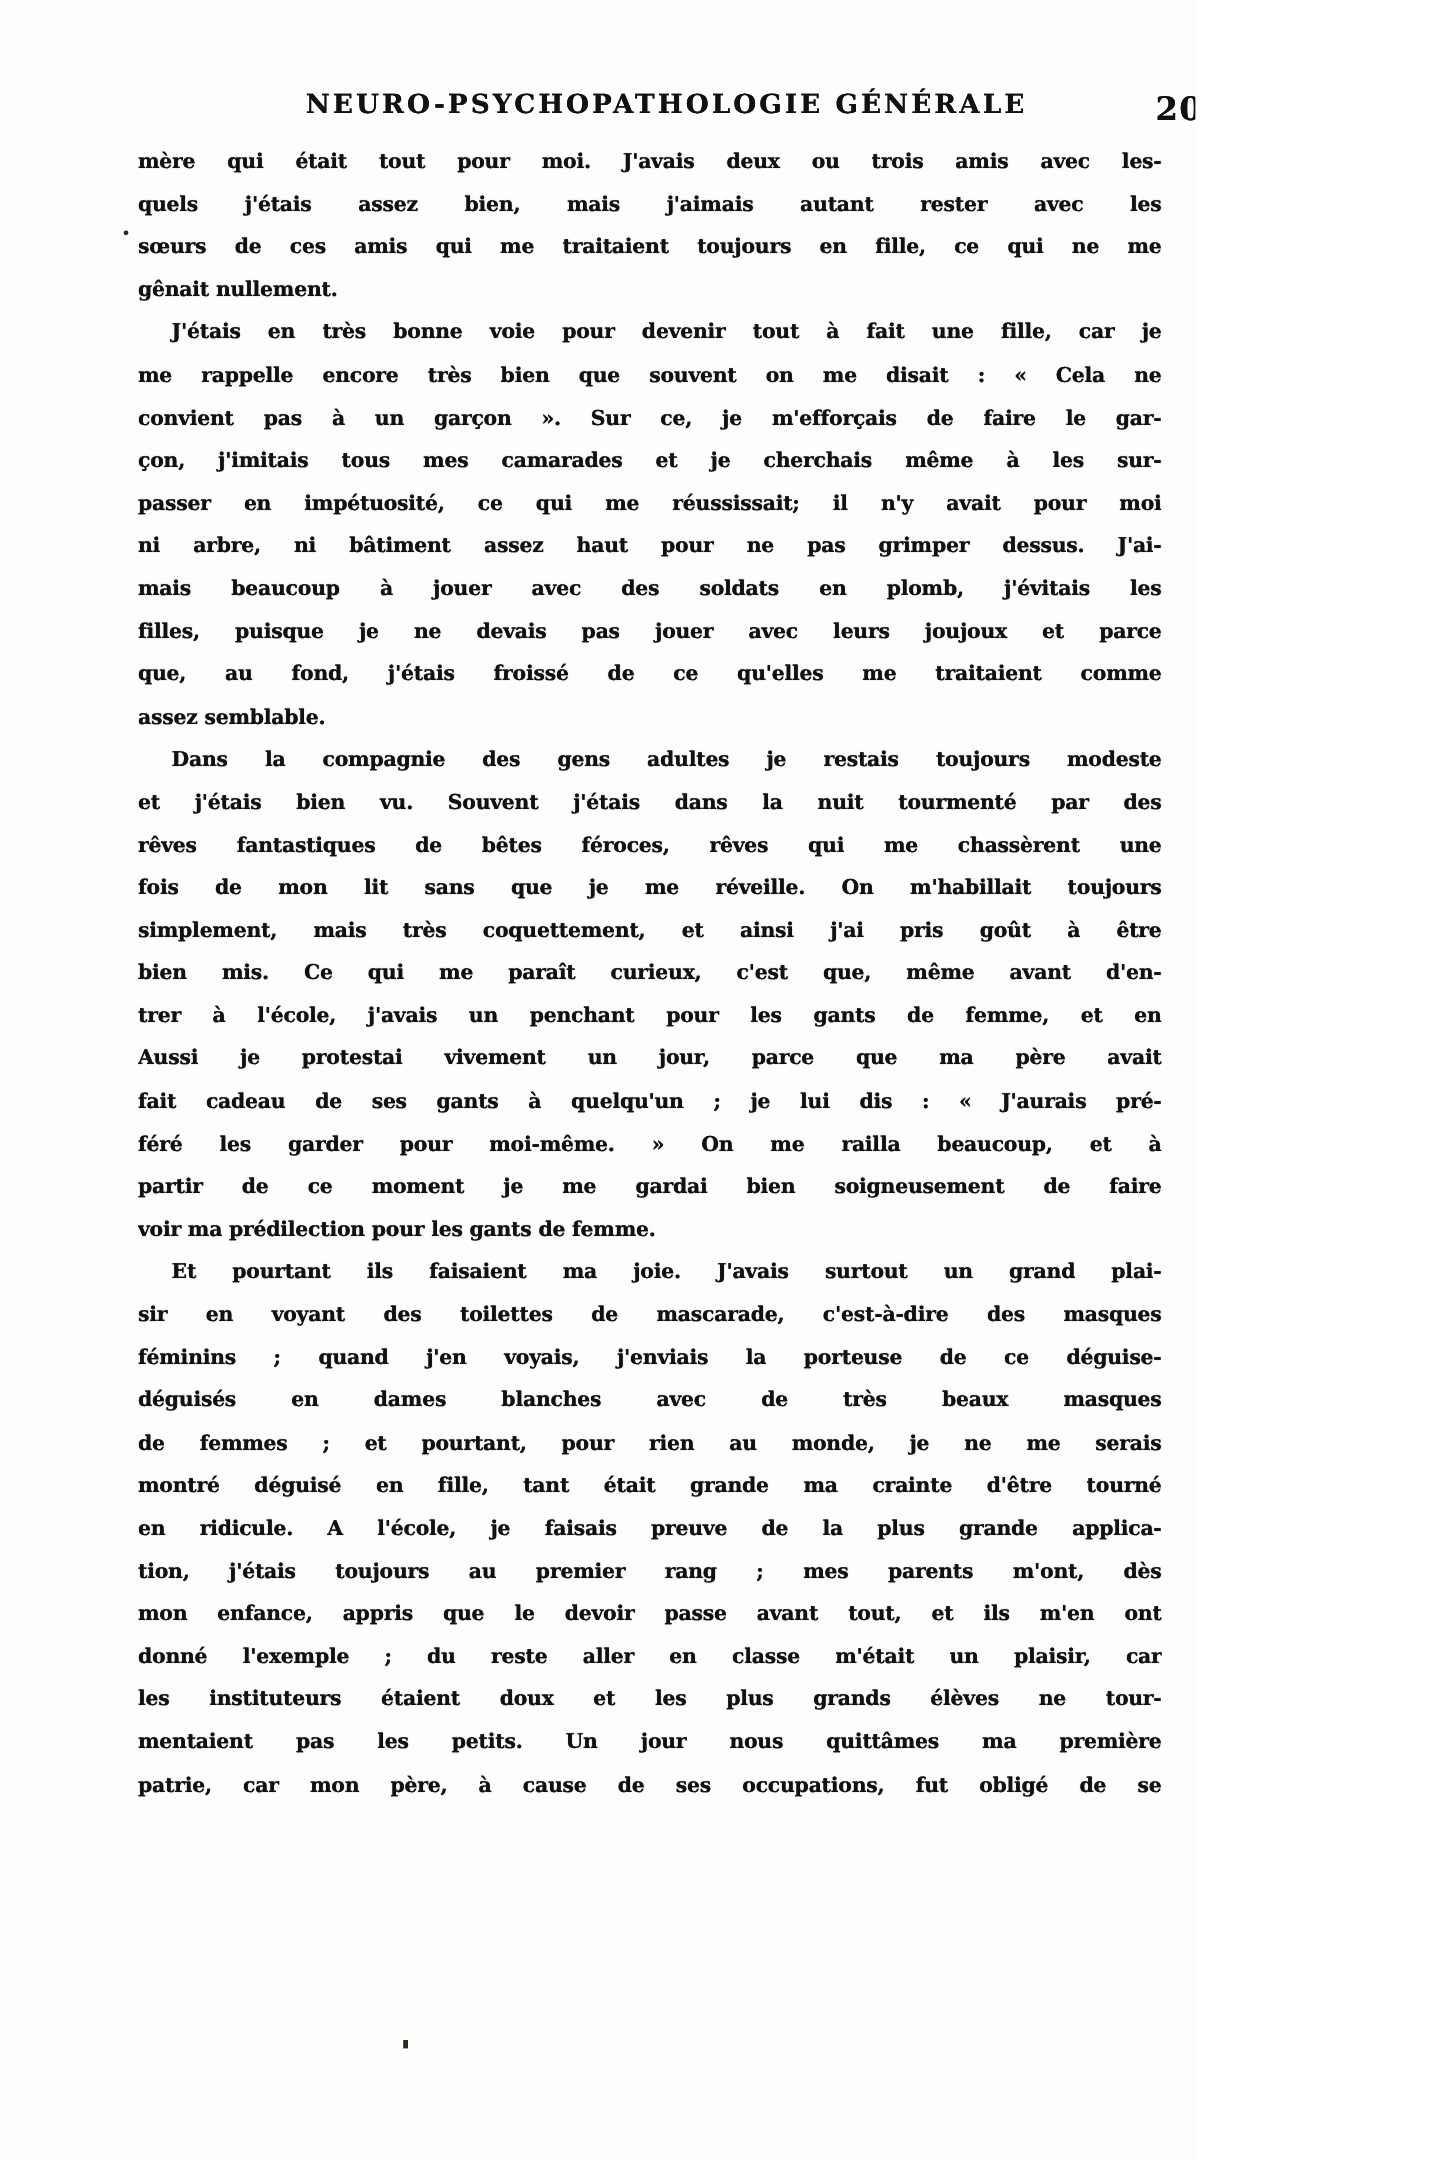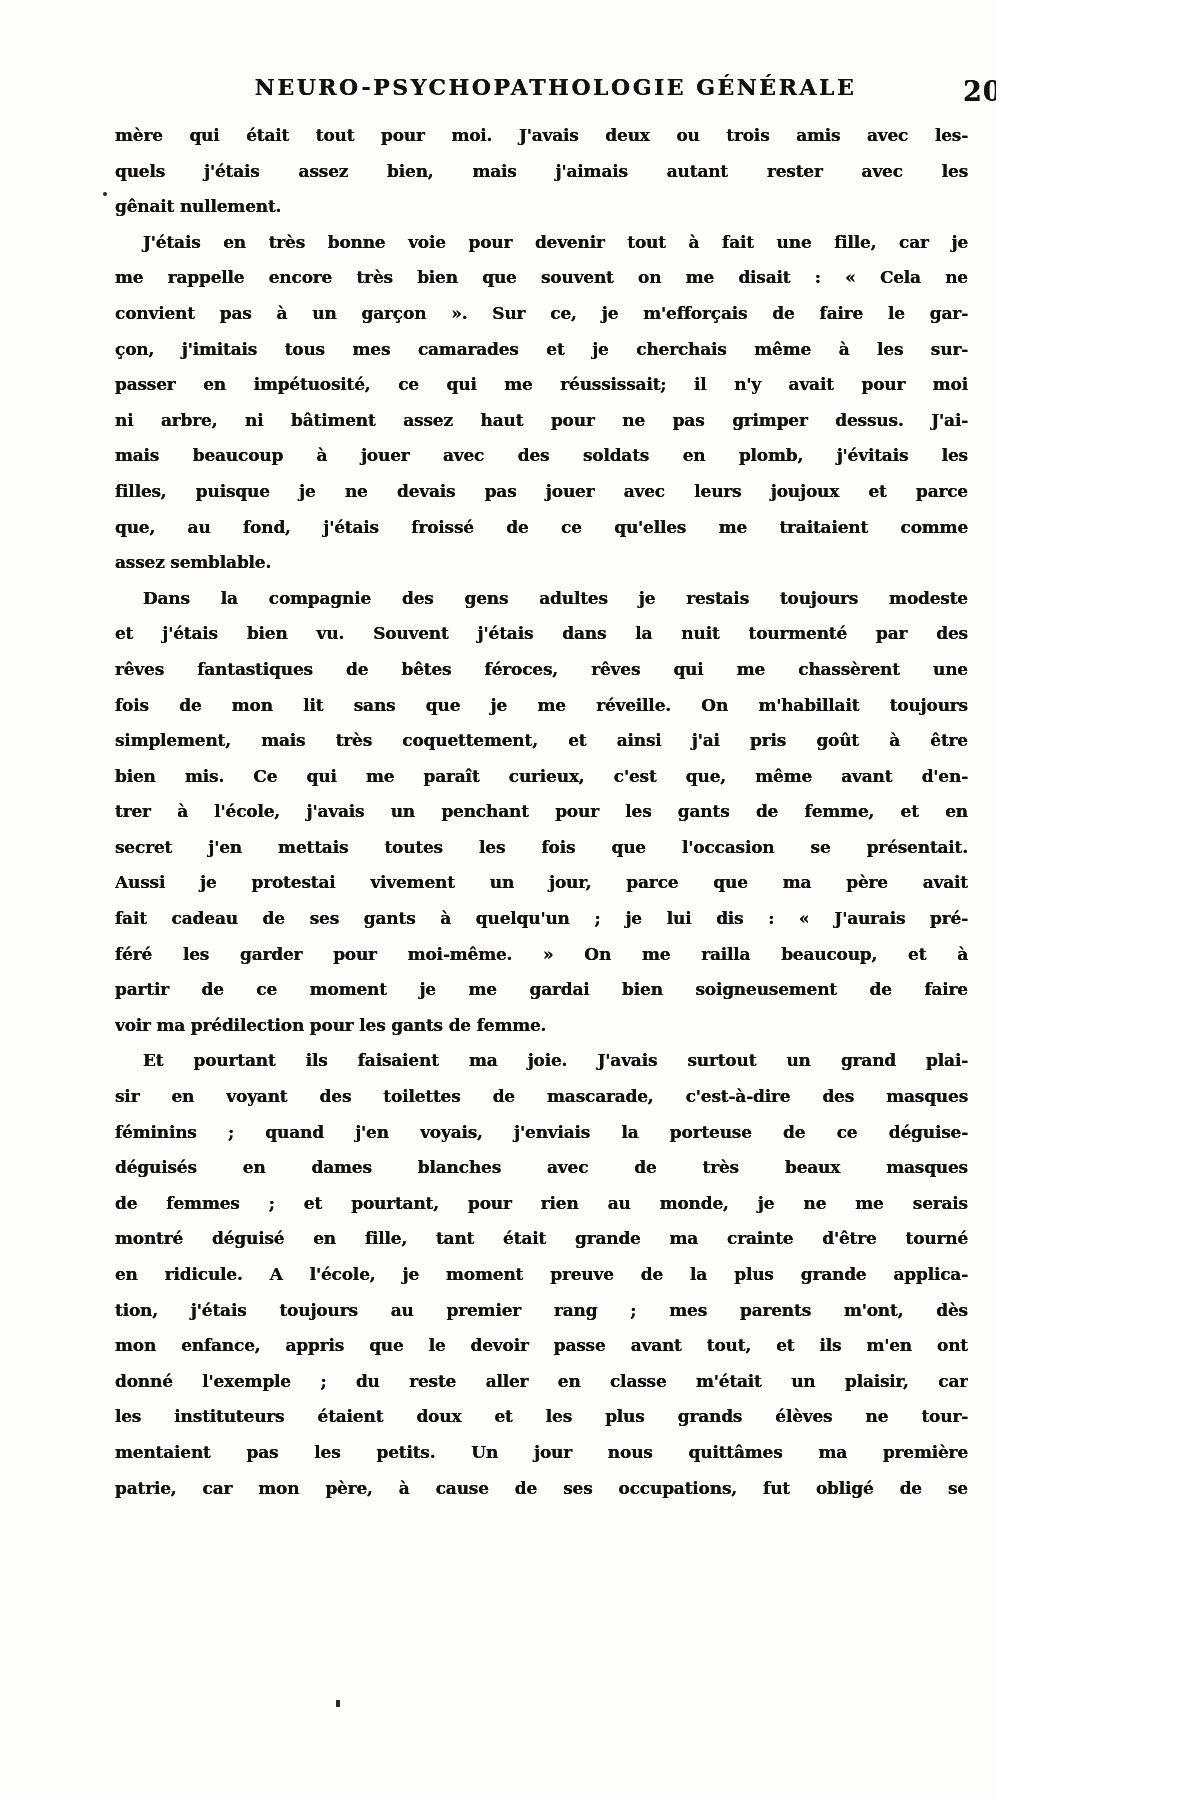--- a/index.html
+++ b/index.html
@@ -80,51 +80,51 @@
 <div class="page">
 
   <div class="running-head">
     <div class="running-title">NEURO-PSYCHOPATHOLOGIE GÉNÉRALE</div>
     <div class="page-number">207</div>
   </div>
 
   <div class="text-block">
       <div class="line">mère qui était tout pour moi. J'avais deux ou trois amis avec les-</div>
       <div class="line">quels j'étais assez bien, mais j'aimais autant rester avec les</div>
+      <div class="line">sœurs de ces amis qui me traitaient toujours en fille, ce qui ne me</div>
       <div class="line line-last">gênait nullement.</div>
       <div class="line indent">J'étais en très bonne voie pour devenir tout à fait une fille, car je</div>
       <div class="line">me rappelle encore très bien que souvent on me disait : « Cela ne</div>
       <div class="line">convient pas à un garçon ». Sur ce, je m'efforçais de faire le gar-</div>
       <div class="line">çon, j'imitais tous mes camarades et je cherchais même à les sur-</div>
       <div class="line">passer en impétuosité, ce qui me réussissait; il n'y avait pour moi</div>
       <div class="line">ni arbre, ni bâtiment assez haut pour ne pas grimper dessus. J'ai-</div>
       <div class="line">mais beaucoup à jouer avec des soldats en plomb, j'évitais les</div>
       <div class="line">filles, puisque je ne devais pas jouer avec leurs joujoux et parce</div>
       <div class="line">que, au fond, j'étais froissé de ce qu'elles me traitaient comme</div>
       <div class="line line-last">assez semblable.</div>
       <div class="line indent">Dans la compagnie des gens adultes je restais toujours modeste</div>
       <div class="line">et j'étais bien vu. Souvent j'étais dans la nuit tourmenté par des</div>
       <div class="line">rêves fantastiques de bêtes féroces, rêves qui me chassèrent une</div>
       <div class="line">fois de mon lit sans que je me réveille. On m'habillait toujours</div>
       <div class="line">simplement, mais très coquettement, et ainsi j'ai pris goût à être</div>
       <div class="line">bien mis. Ce qui me paraît curieux, c'est que, même avant d'en-</div>
       <div class="line">trer à l'école, j'avais un penchant pour les gants de femme, et en</div>
-      <div class="line">secret j'en mettais toutes les fois que l'occasion se présentait.</div>
       <div class="line">Aussi je protestai vivement un jour, parce que ma père avait</div>
       <div class="line">fait cadeau de ses gants à quelqu'un ; je lui dis : « J'aurais pré-</div>
       <div class="line">féré les garder pour moi-même. » On me railla beaucoup, et à</div>
       <div class="line">partir de ce moment je me gardai bien soigneusement de faire</div>
       <div class="line line-last">voir ma prédilection pour les gants de femme.</div>
       <div class="line indent">Et pourtant ils faisaient ma joie. J'avais surtout un grand plai-</div>
       <div class="line">sir en voyant des toilettes de mascarade, c'est-à-dire des masques</div>
       <div class="line">féminins ; quand j'en voyais, j'enviais la porteuse de ce déguise-</div>
       <div class="line">déguisés en dames blanches avec de très beaux masques</div>
       <div class="line">de femmes ; et pourtant, pour rien au monde, je ne me serais</div>
       <div class="line">montré déguisé en fille, tant était grande ma crainte d'être tourné</div>
-      <div class="line">en ridicule. A l'école, je moment preuve de la plus grande applica-</div>
+      <div class="line">en ridicule. A l'école, je faisais preuve de la plus grande applica-</div>
       <div class="line">tion, j'étais toujours au premier rang ; mes parents m'ont, dès</div>
       <div class="line">mon enfance, appris que le devoir passe avant tout, et ils m'en ont</div>
       <div class="line">donné l'exemple ; du reste aller en classe m'était un plaisir, car</div>
       <div class="line">les instituteurs étaient doux et les plus grands élèves ne tour-</div>
       <div class="line">mentaient pas les petits. Un jour nous quittâmes ma première</div>
       <div class="line">patrie, car mon père, à cause de ses occupations, fut obligé de se</div>
     </div>
 
   <div class="ink-speck speck-1"></div>
   <div class="ink-speck speck-2"></div>

